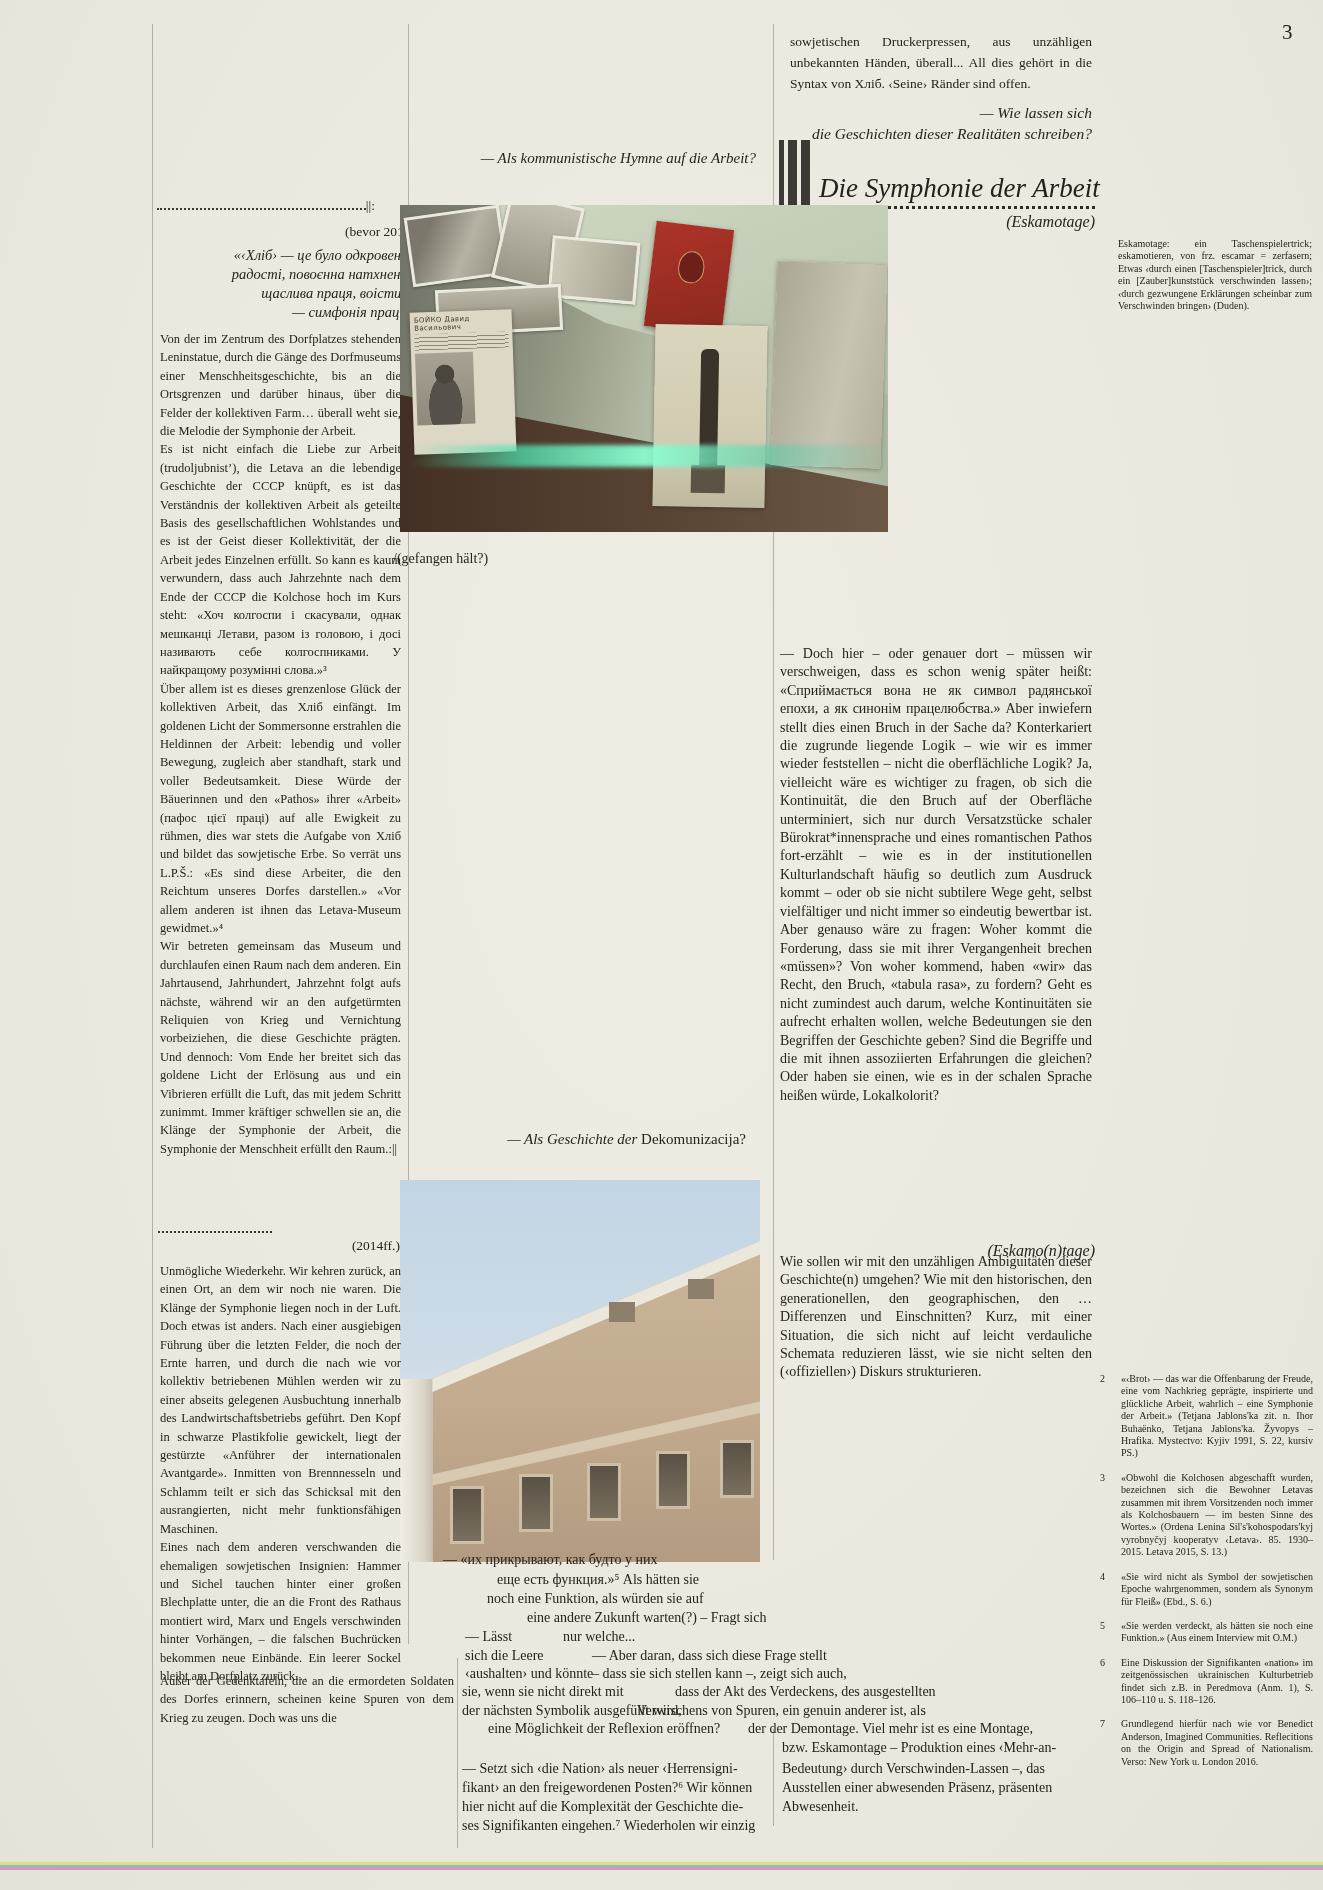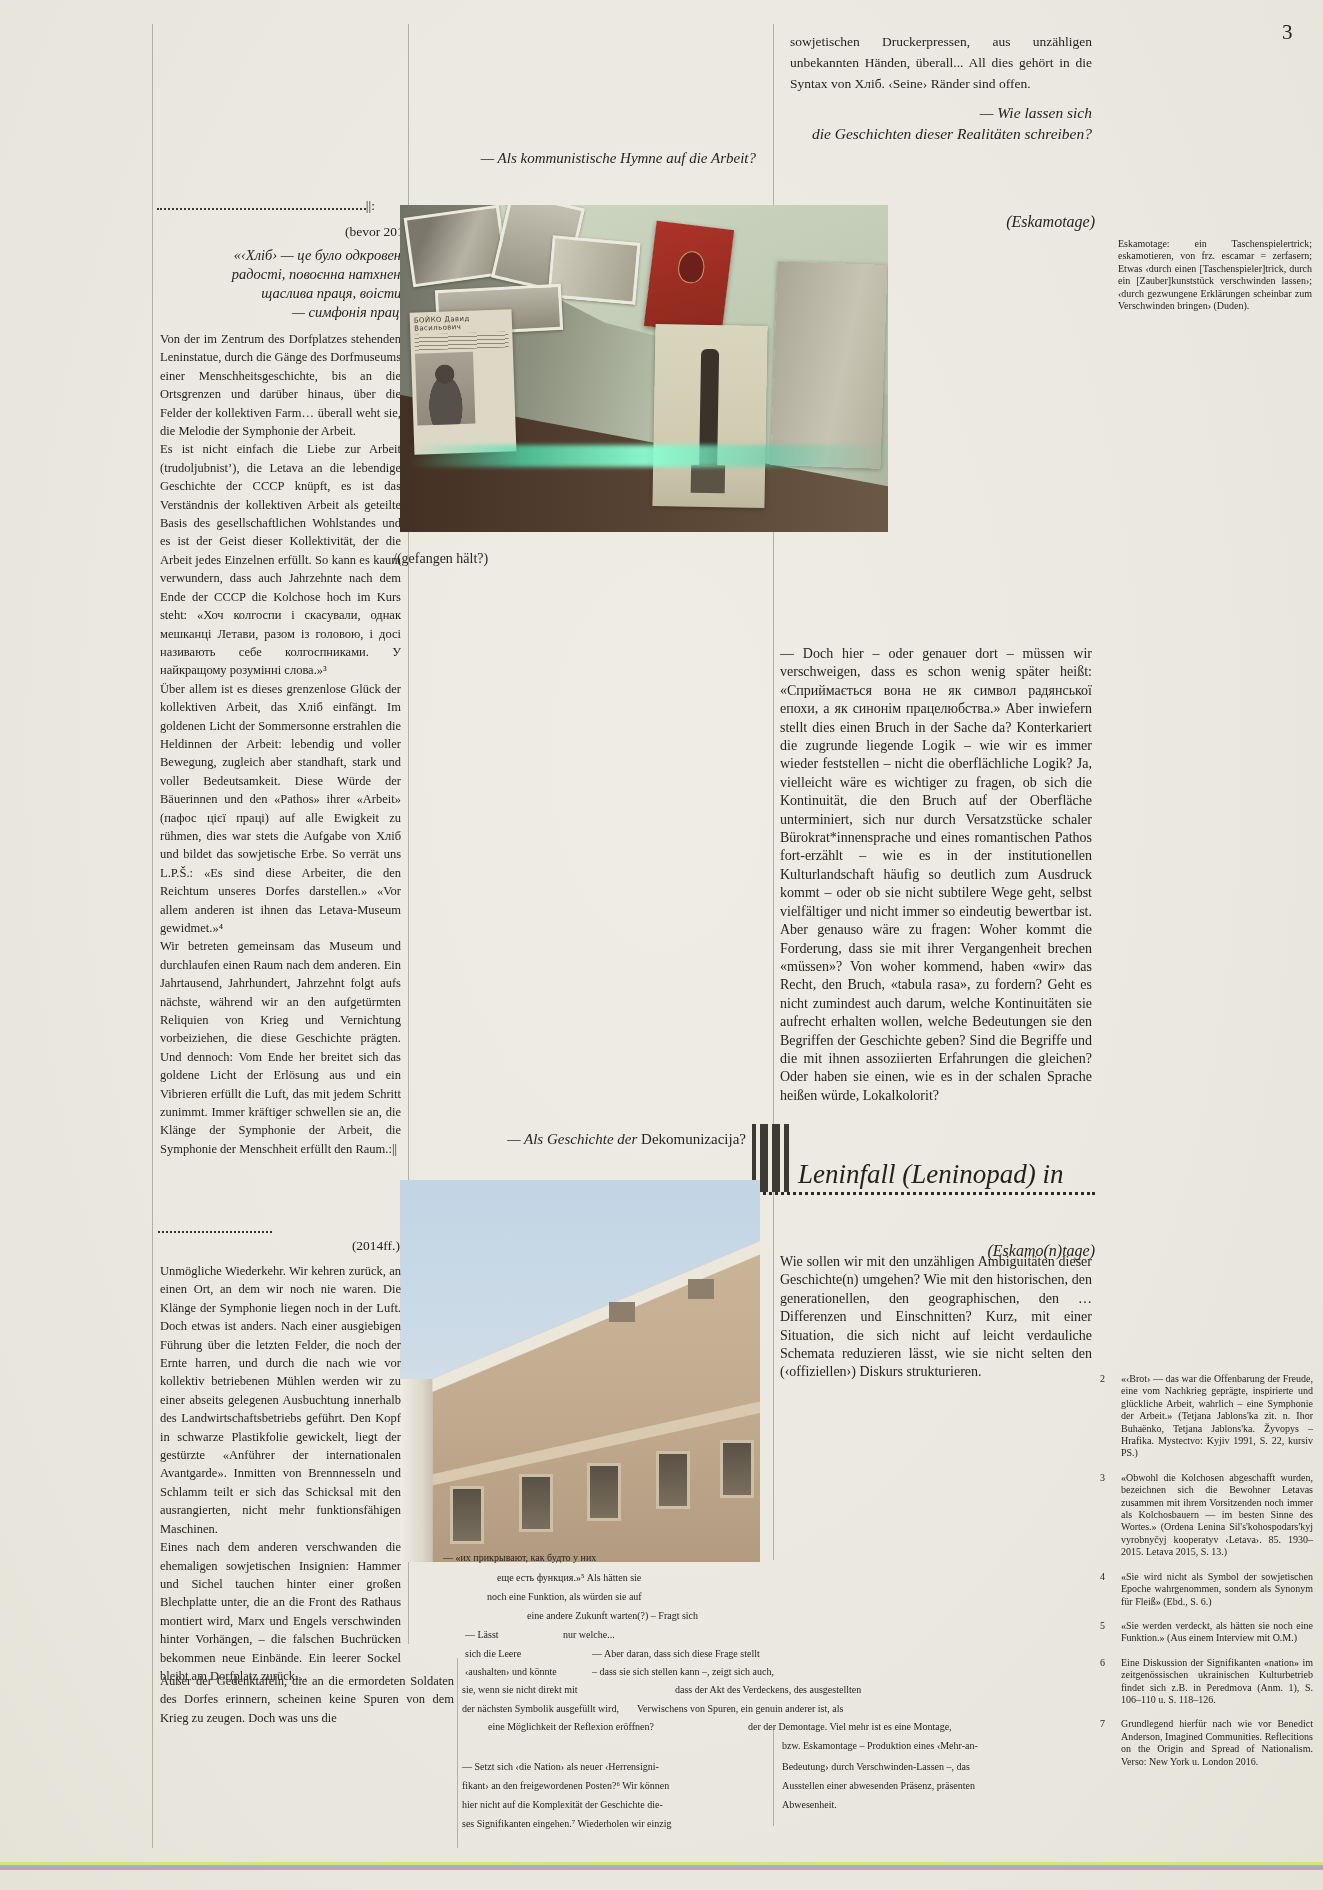--- a/index.html
+++ b/index.html
@@ -14,21 +14,21 @@
   p{margin:0;}
   .left-voice{font-size:12.5px;line-height:18.4px;}
   .right-voice{font-size:14px;line-height:18.4px;}
   .intro{font-size:13.5px;line-height:21px;}
   .caption{font-size:15px;font-style:italic;white-space:nowrap;}
   .question{font-size:15.5px;line-height:21px;font-style:italic;}
   .smallnote{font-size:10px;line-height:12.4px;margin-top:23px;}
   .quote{font-size:14.5px;line-height:19px;font-style:italic;}
   .datelabel{font-size:13.5px;}
   .pagenum{font-size:21px;}
-  .frag{position:absolute;font-size:10px;white-space:nowrap;}
+  .frag{position:absolute;font-size:14px;white-space:nowrap;}
   .heading-row{position:absolute;display:flex;align-items:flex-end;gap:7px;
                border-bottom:3px dotted #2e2b25;}
   .bars{display:flex;align-items:flex-end;gap:4px;}
   .bar{background:#3d3a35;}
   .h-title{font-style:italic;font-size:27px;line-height:30px;white-space:nowrap;
            padding:0 4px 3px 2px;color:#23211c;}
   .h-sub{font-size:16px;font-style:italic;}
   .leader{flex:1;border-bottom:2px dotted #3a372f;margin-bottom:4px;}
   .dotline{position:absolute;border-bottom:2px dotted #3a372f;}
   .fn{display:flex;gap:8px;margin-bottom:12px;text-align:justify;}
@@ -100,20 +100,28 @@
 
   <div class="abs intro j" style="left:790px;top:31px;width:302px">sowjetischen Druckerpressen, aus unzähligen unbekannten Händen, überall... All dies gehört in die Syntax von Хліб. ‹Seine› Ränder sind offen.</div>
 
   <div class="abs question r" style="left:640px;top:102px;width:452px">
     <div>— Wie lassen sich</div>
     <div>die Geschichten dieser Realitäten schreiben?</div>
   </div>
 
   <div class="abs caption r" style="left:420px;top:150px;width:336px">— Als kommunistische Hymne auf die Arbeit?</div>
 
+  <div class="heading-row" style="left:779px;top:136px;width:316px;height:70px">
+    <span class="bars">
+      <span class="bar" style="width:5px;height:66px"></span>
+      <span class="bar" style="width:9px;height:66px"></span>
+      <span class="bar" style="width:9px;height:66px"></span>
+    </span>
+    <span class="h-title">Die Symphonie der Arbeit</span>
+  </div>
   <div class="abs h-sub r" style="left:779px;top:213px;width:316px">(Eskamotage)</div>
 
   <div class="abs smallnote j" style="left:1118px;top:215px;width:194px">Eskamotage: ein Taschenspielertrick; eskamotieren, von frz. escamar = zerfasern; Etwas ‹durch einen [Taschenspieler]trick, durch ein [Zauber]kunststück verschwinden lassen›; ‹durch gezwungene Erklärungen scheinbar zum Verschwinden bringen› (Duden).</div>
 
   <div class="abs" style="left:157px;top:198px;width:218px;display:flex;align-items:flex-end;font-size:13.5px">
     <span class="leader"></span>
     <span>||:</span>
   </div>
 
   <div class="abs datelabel r" style="left:160px;top:224px;width:255px">(bevor 2015)</div>
@@ -155,29 +163,20 @@
     <div class="p1-rightphoto"></div>
     <div class="p1-streak"></div>
   </div>
 
   <div class="abs right-voice" style="left:393px;top:550px;white-space:nowrap">/(gefangen hält?)</div>
 
   <div class="abs right-voice j" style="left:780px;top:645px;width:312px">— Doch hier – oder genauer dort – müssen wir verschweigen, dass es schon wenig später heißt: «Сприймається вона не як символ радянської епохи, а як синонім працелюбства.» Aber inwiefern stellt dies einen Bruch in der Sache da? Konterkariert die zugrunde liegende Logik – wie wir es immer wieder feststellen – nicht die oberflächliche Logik? Ja, vielleicht wäre es wichtiger zu fragen, ob sich die Kontinuität, die den Bruch auf der Oberfläche unterminiert, sich nur durch Versatzstücke schaler Bürokrat*innensprache und eines romantischen Pathos fort-erzählt – wie es in der institutionellen Kulturlandschaft häufig so deutlich zum Ausdruck kommt – oder ob sie nicht subtilere Wege geht, selbst vielfältiger und nicht immer so eindeutig bewertbar ist. Aber genauso wäre zu fragen: Woher kommt die Forderung, dass sie mit ihrer Vergangenheit brechen «müssen»? Von woher kommend, haben «wir» das Recht, den Bruch, «tabula rasa», zu fordern? Geht es nicht zumindest auch darum, welche Kontinuitäten sie aufrecht erhalten wollen, welche Bedeutungen sie den Begriffen der Geschichte geben? Sind die Begriffe und die mit ihnen assoziierten Erfahrungen die gleichen? Oder haben sie einen, wie es in der schalen Sprache heißen würde, Lokalkolorit?</div>
 
   <div class="abs caption r" style="left:470px;top:1131px;width:276px"><span class="it">— Als Geschichte der </span><span style="font-style:normal">Dekomunizacija?</span></div>
 
-  <div class="heading-row" style="left:752px;top:1120px;width:343px;height:72px">
-    <span class="bars">
-      <span class="bar" style="width:4px;height:68px"></span>
-      <span class="bar" style="width:8px;height:68px"></span>
-      <span class="bar" style="width:8px;height:68px"></span>
-      <span class="bar" style="width:5px;height:68px"></span>
-    </span>
-    <span class="h-title">Leninfall (Leninopad) in</span>
-  </div>
   <div class="abs h-sub r" style="left:752px;top:1242px;width:343px">(Eskamo(n)tage)</div>
 
   <div class="photo2">
     <div class="p2-facade"></div>
     <div class="p2-eave"></div>
     <div class="p2-ledge"></div>
     <div class="p2-column"></div>
     <div class="p2-win" style="left:14%;top:80%"></div>
     <div class="p2-win" style="left:33%;top:77%"></div>
     <div class="p2-win" style="left:52%;top:74%"></div>

